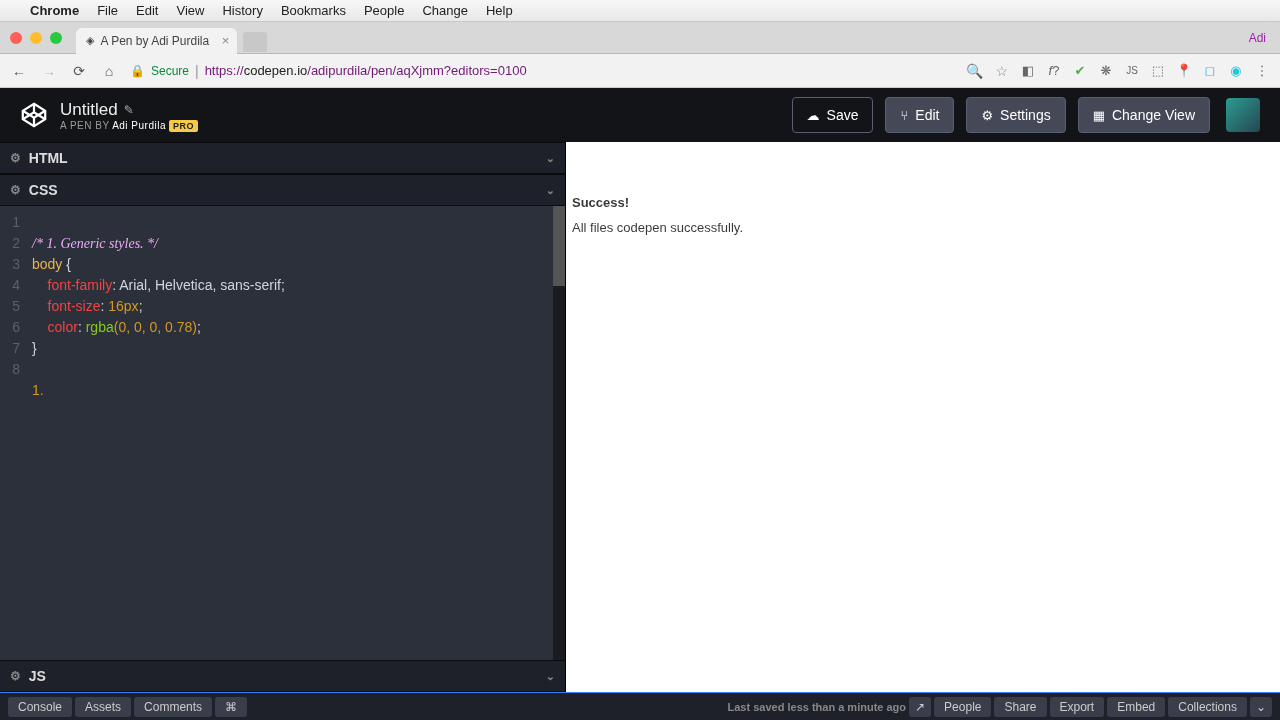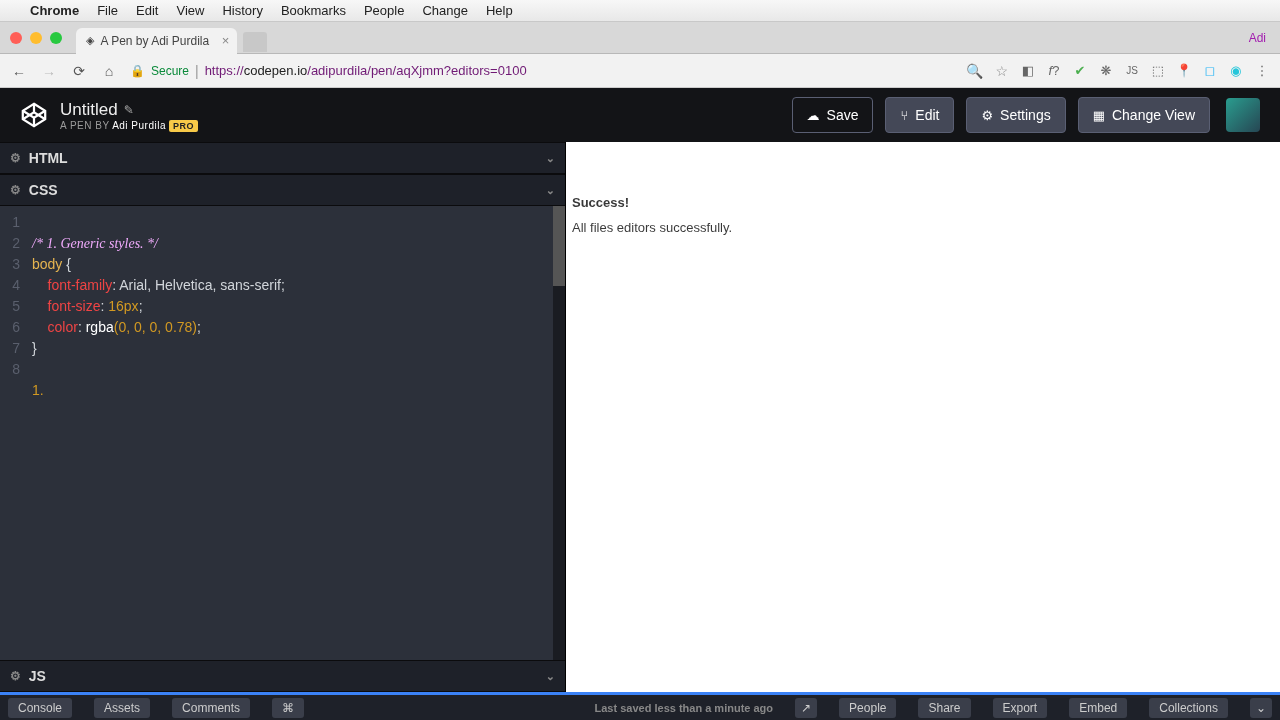--- a/index.html
+++ b/index.html
@@ -52,29 +52,29 @@
 .panel-header .gear { color:#888; font-size:12px; }
 .panel-header .chev { margin-left:auto; color:#888; font-size:11px; }
 .editor-body { flex:1; background:#2c303a; display:flex; font-family:"SFMono-Regular",Consolas,monospace; font-size:14px; overflow:hidden; position:relative; }
 .gutter { width:26px; text-align:right; padding:6px 6px 0 0; color:#5a5f6d; line-height:21px; }
 .code { padding:6px 0 0 6px; line-height:21px; white-space:pre; }
 .cm { color:#f0abfc; font-style:italic;font-family:Liberation Serif, serif; }
 .sel { color:#e6b450; }
 .prop { color:#ef4444; }
 .num { color:#d29922; }
 .pun { color:#d1d5da; }
-.fn { color:#ffffff; }
+.fn { color:#84cc16; }
 .editor-scroll { position:absolute; right:0; top:0; bottom:0; width:12px; background:#1a1c22; }
 .editor-scroll .thumb { position:absolute; top:0; width:100%; height:80px; background:#555; }
 
 .preview { flex:1; background:#fff; padding:6px 6px; font-size:13px; color:rgba(0,0,0,0.78);margin-top:47px; }
 .preview h4 { font-weight:700; margin-bottom:10px; font-size:13px; }
 
 
-.cp-footer { height:28px; background:#1e2129; display:flex; align-items:center; padding:0 8px; font-size:12px; color:#ccc; gap:22px; border-top:3px solid #3b82f6; }
+.cp-footer { height:28px; background:#1e2129; display:flex; align-items:center; padding:0 8px; font-size:12px; color:#ccc; gap:3px; border-top:1px solid #3b82f6; }
 .fbtn { background:#3a3e4a; padding:3px 10px; border-radius:3px; cursor:pointer; }
 .cp-footer .spacer { flex:1; }
 .save-status { color:#888; font-size:11px;font-weight:bold; }
 </style>
 </head>
 <body>
 
 <div class="mac-menubar">
   <span class="apple"></span>
   <b>Chrome</b>
@@ -206,21 +206,21 @@
         </div>
     </div>
     <div class="panel-header">
       <span class="gear">⚙</span>
       <span>JS</span>
       <span class="chev">⌄</span>
     </div>
   </div>
   <div class="preview">
     <h4>Success!</h4>
-    <p>All files editors successfully.</p>
+    <p>All files codepen successfully.</p>
   </div>
 </div>
 
 <div class="cp-footer">
   <span class="fbtn">Console</span>
   <span class="fbtn">Assets</span>
   <span class="fbtn">Comments</span>
   <span class="fbtn">⌘</span>
   <div class="spacer"></div>
   <span class="save-status">Last saved less than a minute ago</span>

